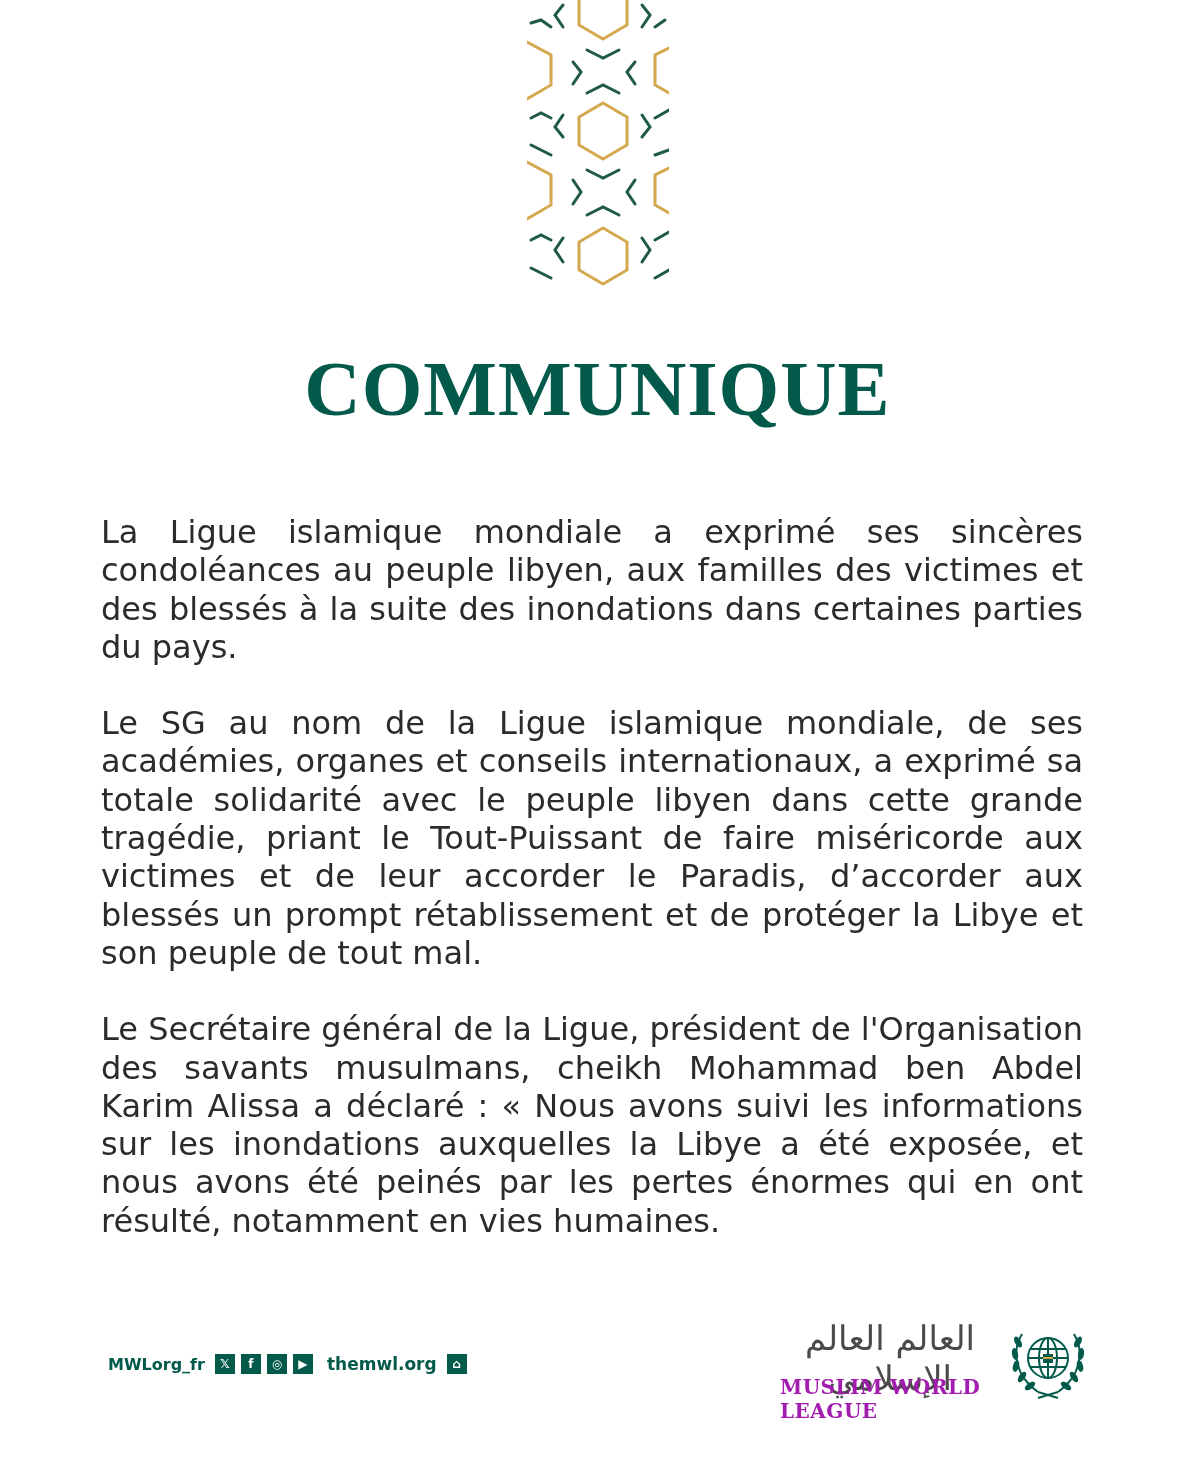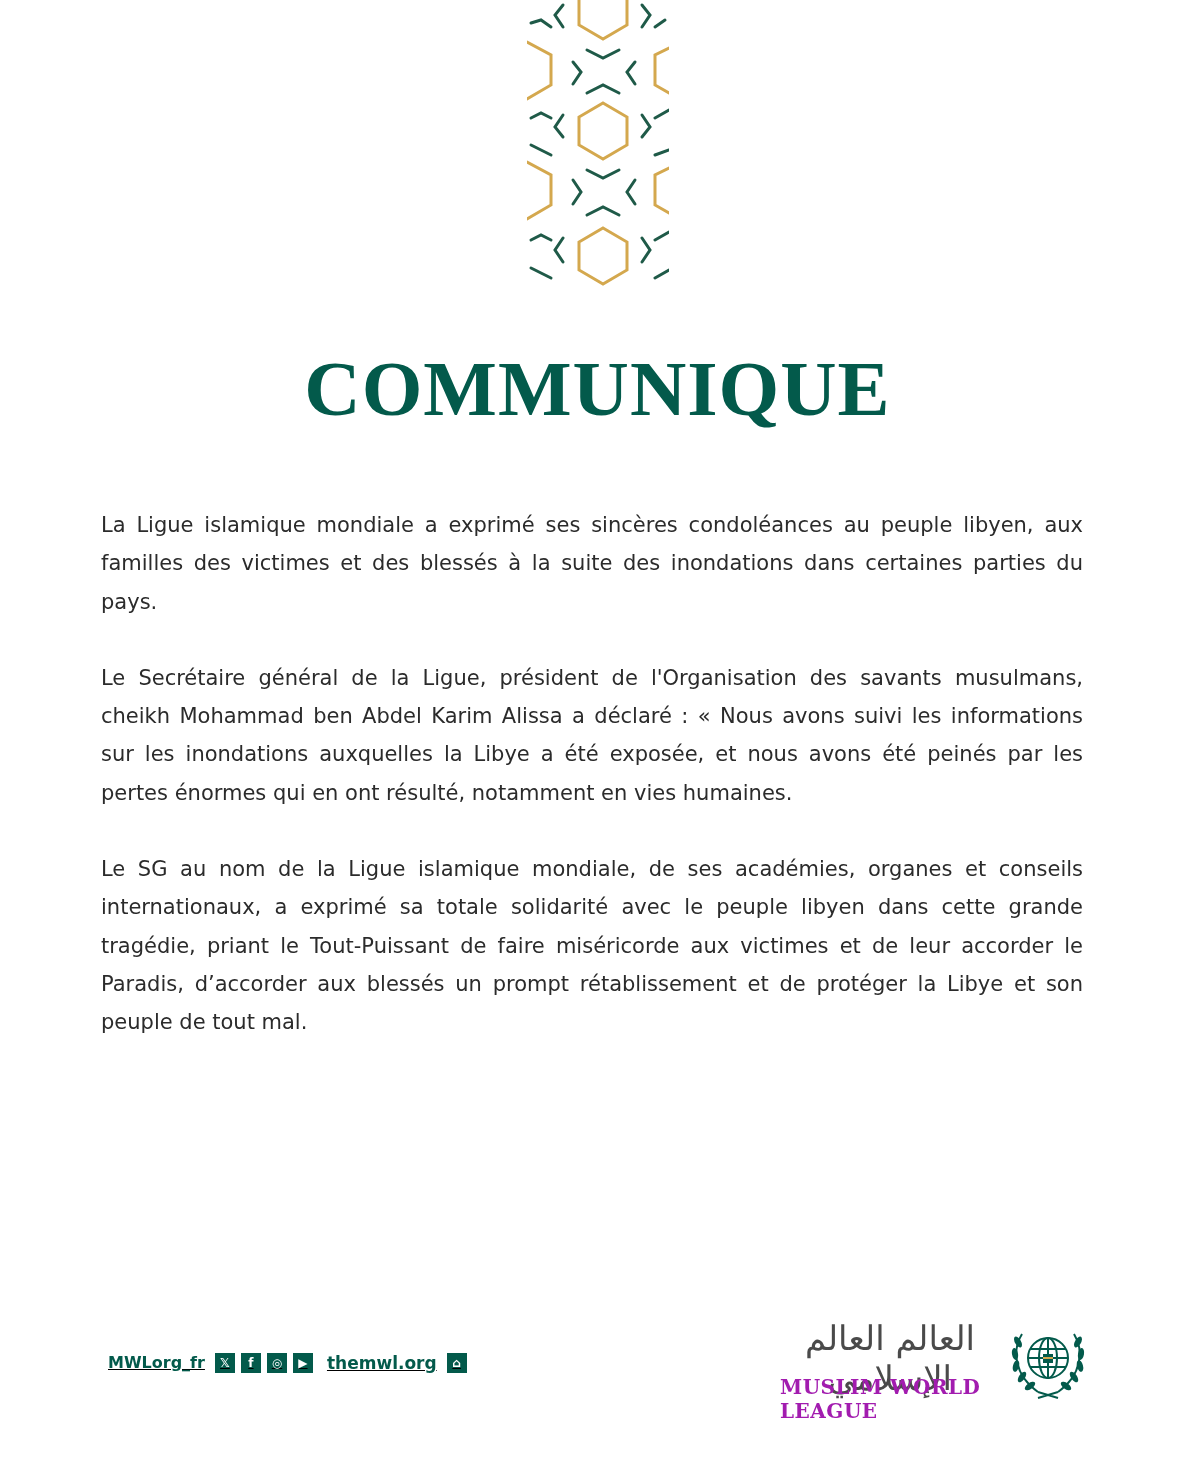--- a/index.html
+++ b/index.html
@@ -8,23 +8,23 @@
   .pattern { position: absolute; left: 527px; top: 0; width: 142px; height: 290px; }
 
   .title {
     position: absolute; left: 0; top: 322px; width: 1195px;
     text-align: center; color: #035a4b; font-family: Liberation Serif, serif;
     font-weight: bold; font-size: 78px; letter-spacing: 1px; line-height: 96px; margin-top: 19px;
   }
 
   .content { position: absolute; left: 101px; top: 502px; width: 982px; color: #2b2b2b; }
   .location { font-weight: bold; font-size: 29px; line-height: 40px; margin: 0 0 30px 0; }
-  .para { font-size: 21px; line-height: 38.3px; text-align: justify; margin: 4px 0 38px 0; hyphens: none; }
+  .para { font-size: 32px; line-height: 38.3px; text-align: justify; margin: 11px 0 38px 0; hyphens: none; }
 
-  .footer-left { position: absolute; left: 108px; top: 1353px; height: 22px; display: flex; align-items: flex-start; text-decoration: underline; }
+  .footer-left { position: absolute; left: 108px; top: 1353px; height: 22px; display: flex; align-items: center; }
   .handle { color: #035a4b; font-size: 16px; font-weight: bold; margin-right: 10px; }
   .social { width: 20px; height: 20px; background: #035a4b; color: #fff; display: inline-flex; align-items: center; justify-content: center; margin-right: 6px; font-size: 12px; font-weight: bold; }
   .site { color: #035a4b; font-size: 17px; font-weight: bold; margin-left: 8px; margin-right: 10px; }
 
   .footer-right { position: absolute; left: 780px; top: 1318px; width: 310px; height: 90px; }
   .arabic { position: absolute; left: 0; top: 0; width: 220px; height: 55px; font-family: "DejaVu Serif", serif; font-size: 34px; color: #4a4a4a; text-align: center; direction: rtl; }
   .mwl-text { position: absolute; left: 0; top: 57px; width: 220px; font-family: "DejaVu Serif", serif; font-weight: bold; font-size: 20px; color: #a21caf; letter-spacing: 0.5px; }
   .emblem { position: absolute; left: 228px; top: 2px; width: 80px; height: 80px; }
 </style>
 </head>
@@ -70,22 +70,22 @@
       <polyline points="4,268 14,273 24,278"></polyline>
       <polyline points="128,278 142,270"></polyline>
     </g>
   </g>
 </svg>
 
 <div class="title">COMMUNIQUE</div>
 
 <div class="content">
   <p class="para">La Ligue islamique mondiale a exprimé ses sincères condoléanc­es au peuple libyen, aux familles des victimes et des blessés à la suite des inondations dans certaines parties du pays.</p>
+  <p class="para">Le SG au nom de la Ligue islamique mondiale, de ses académies, organes et conseils internationaux, a exprimé sa totale solidar­ité avec le peuple libyen dans cette grande tragédie, priant le Tout-Puissant de faire miséricorde aux victimes et de leur ac­corder le Paradis, d’accorder aux blessés un prompt rétablisse­ment et de protéger la Libye et son peuple de tout mal.</p>
   <p class="para">Le Secrétaire général de la Ligue, président de l'Organisation des savants musulmans, cheikh  Mohammad ben Abdel Karim Alissa a déclaré : « Nous avons suivi les informations sur les inon­dations auxquelles la Libye a été exposée, et nous avons été peinés par les pertes énormes qui en ont résulté, notamment en vies humaines.</p>
-  <p class="para">Le SG au nom de la Ligue islamique mondiale, de ses académies, organes et conseils internationaux, a exprimé sa totale solidar­ité avec le peuple libyen dans cette grande tragédie, priant le Tout-Puissant de faire miséricorde aux victimes et de leur ac­corder le Paradis, d’accorder aux blessés un prompt rétablisse­ment et de protéger la Libye et son peuple de tout mal.</p>
 </div>
 
 <div class="footer-left">
   <span class="handle">MWLorg_fr</span>
   <span class="social">𝕏</span>
   <span class="social">f</span>
   <span class="social">◎</span>
   <span class="social">▶</span>
   <span class="site">themwl.org</span>
   <span class="social">⌂</span>

